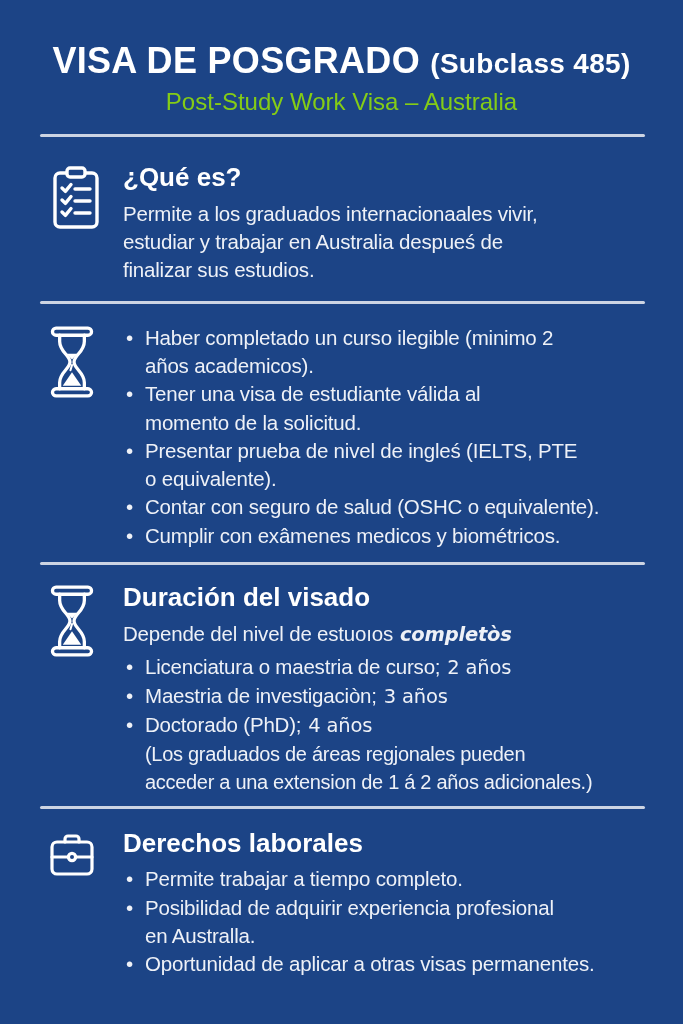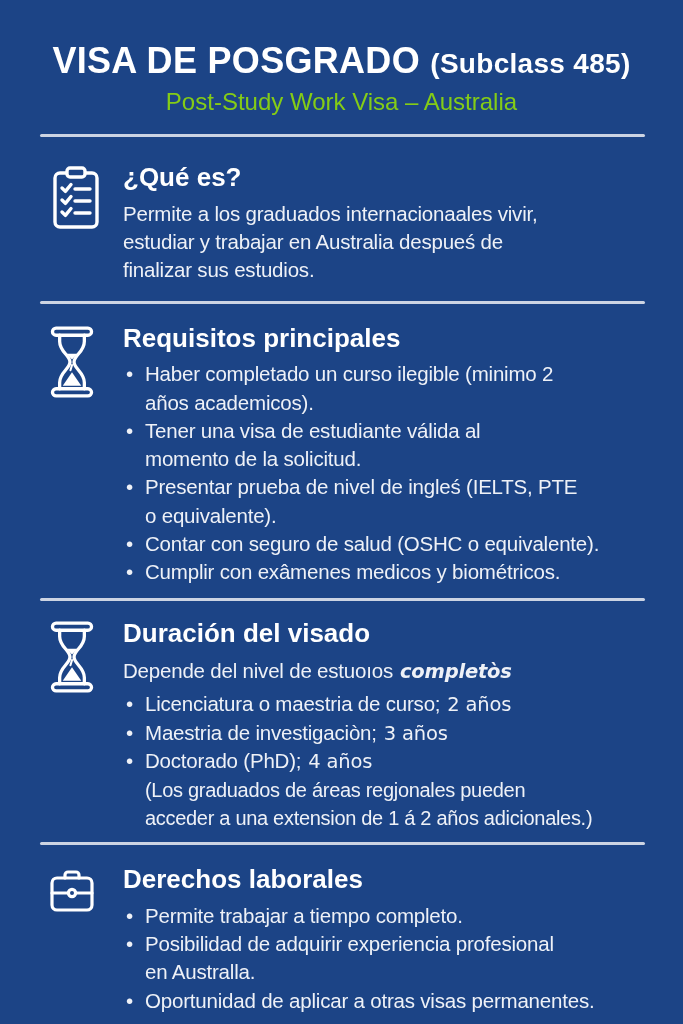--- a/index.html
+++ b/index.html
@@ -94,21 +94,20 @@
         <rect x="4" y="2" width="38" height="7" rx="3.5"></rect>
         <rect x="4" y="61" width="38" height="7" rx="3.5"></rect>
         <path d="M11 9 V15 C11 25 21 28.5 21 35 C21 41.5 11 45 11 55 V61"></path>
         <path d="M35 9 V15 C35 25 25 28.5 25 35 C25 41.5 35 45 35 55 V61"></path>
         <path d="M17.5 27 h11 l-5.5 5.5 z" fill="#ffffff" stroke="none"></path>
         <line x1="23" y1="38" x2="21.5" y2="43" stroke-width="2"></line>
         <path d="M23 45 L14 58 H32 Z" fill="#ffffff" stroke="none"></path>
       </svg>
     </div>
     <div class="content">
-      <h2>Requisitos principales</h2>
       <ul class="bullets">
         <li>Haber completado un curso ilegible (minimo 2
 años academicos).</li>
         <li>Tener una visa de estudiante válida al
 momento de la solicitud.</li>
         <li>Presentar prueba de nivel de ingleś (IELTS, PTE
 o equivalente).</li>
         <li>Contar con seguro de salud (OSHC o equivalente).</li>
         <li>Cumplir con exâmenes medicos y biométricos.</li>
       </ul>

